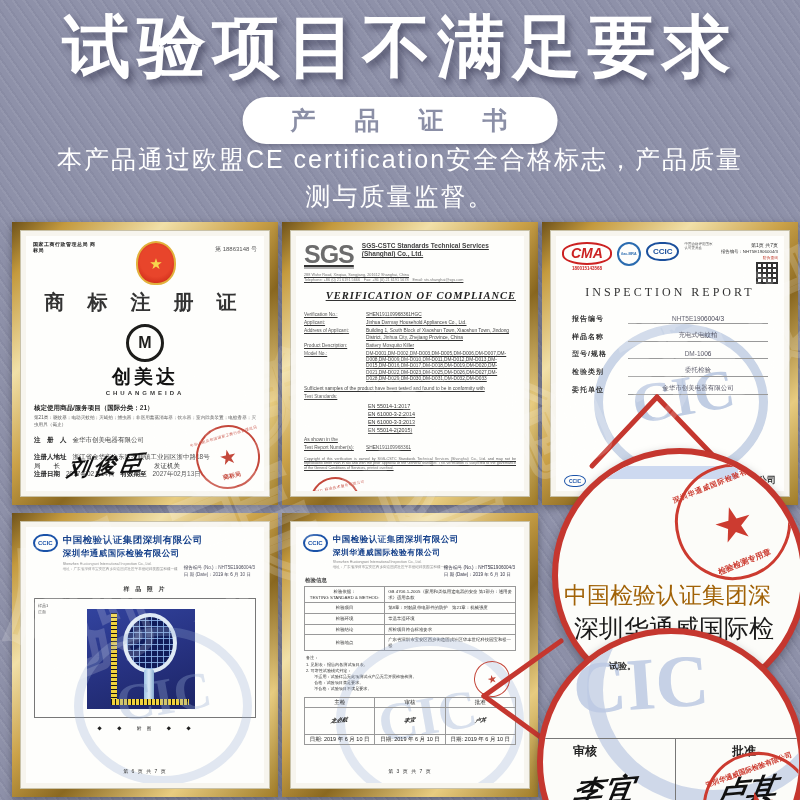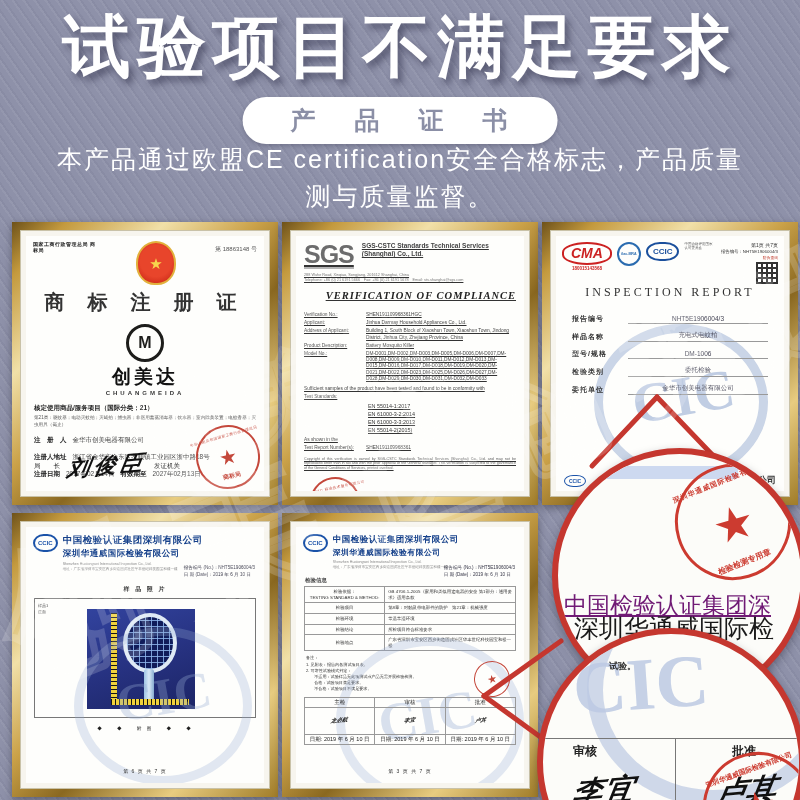--- a/index.html
+++ b/index.html
@@ -148,21 +148,21 @@
   #mag1{left:552px;top:448px;width:243px;height:243px;z-index:5;}
   #mag2{left:537px;top:628px;width:256px;height:256px;z-index:6;}
   .mag1-band{position:absolute;top:12px;left:40px;width:140px;height:13px;background:#cdd9f0;border-radius:3px;}
   .mag1-seal{position:absolute;top:10px;right:10px;width:110px;height:110px;border:3.5px solid #cc3b30;
     border-radius:50%;transform:rotate(-16deg);color:#cc3b30;}
   .mag1-seal .star{position:absolute;top:34px;left:50%;transform:translateX(-50%);font-size:46px;line-height:1;}
   .mag1-seal .arc1{position:absolute;top:8px;left:50%;transform:translateX(-50%) rotate(-6deg);
     font-size:7px;font-weight:700;white-space:nowrap;letter-spacing:1px;}
   .mag1-seal .arc2{position:absolute;bottom:8px;left:50%;transform:translateX(-50%) rotate(-6deg);
     font-size:8px;font-weight:700;white-space:nowrap;}
-  .mag1-l1{position:absolute;top:136px;left:6px;font-size:23px;color:#701a75;white-space:nowrap;font-weight:500;text-decoration:underline;}
+  .mag1-l1{position:absolute;top:126px;left:6px;font-size:23px;color:#a16207;white-space:nowrap;font-weight:500;}
   .mag1-l2{position:absolute;top:158px;left:16px;font-size:25px;color:#1a1a1a;white-space:nowrap;font-weight:500;}
   .mag2-top{position:absolute;top:26px;left:66px;font-size:9px;color:#333;font-weight:700;}
   .mag2-cic{position:absolute;top:8px;left:30px;font-size:74px;font-weight:800;color:#bcc9e3;
     font-family:"Liberation Serif",serif;transform:rotate(-4deg);opacity:.85;}
   .mag2-ring{position:absolute;top:-60px;right:-40px;width:220px;height:200px;border-radius:50%;
     border:16px solid #bcc9e3;opacity:.7;}
   .mag2-table{position:absolute;top:104px;left:0;right:0;}
   .m2-head{display:flex;border-top:1.5px solid #777;border-bottom:none;}
   .m2-c1{width:52%;box-sizing:border-box;border-right:1.5px solid #777;padding:4px 0 2px 30px;}
   .m2-c2{width:48%;box-sizing:border-box;padding:4px 0 2px 56px;}

